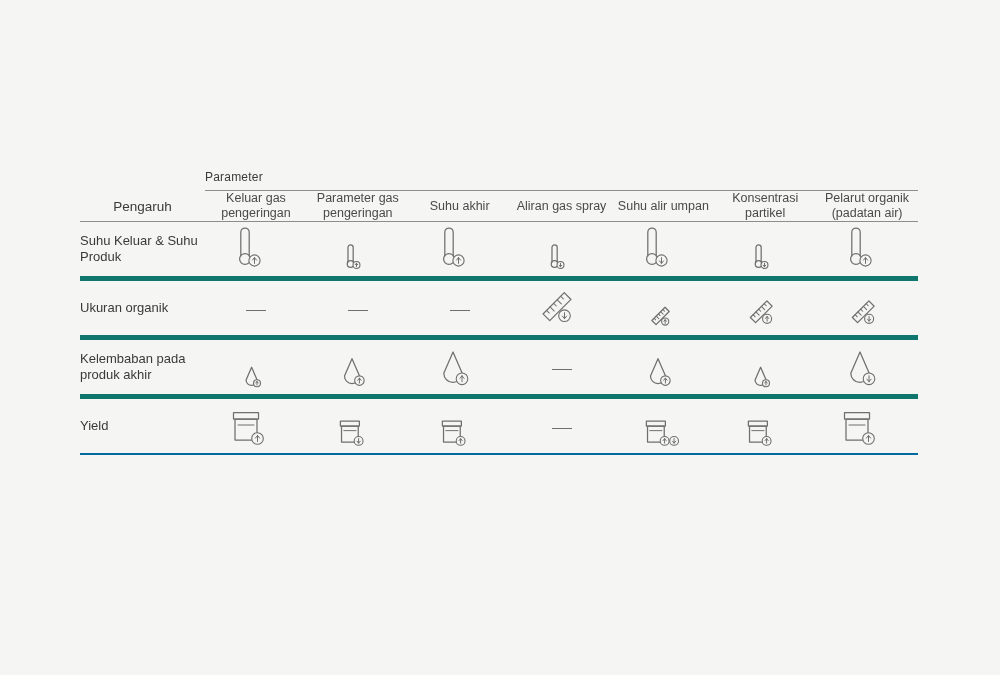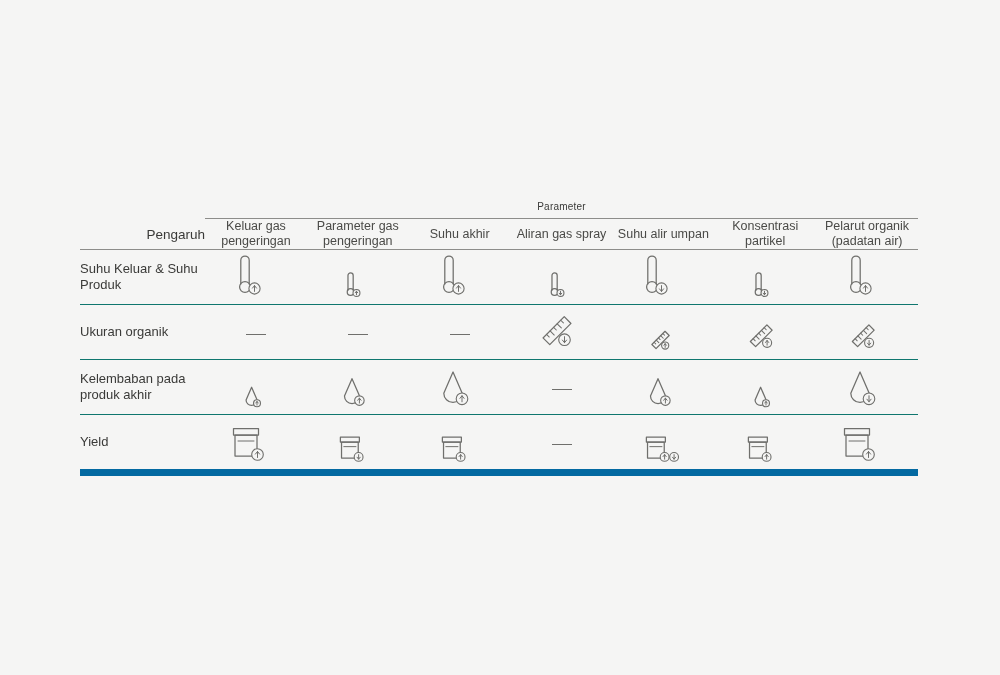--- a/index.html
+++ b/index.html
@@ -32,26 +32,24 @@
   
   .group-title-row {
     display: flex;
   }
   .group-title-spacer {
     width: 125px;
     flex: 0 0 125px;
   }
   .group-title {
     flex: 1;
-    text-align: center;
-    font-size: 10px;
+    font-size: 12px;
     color: #3a3a38;
     letter-spacing: 0.2px;
     padding-bottom: 6px;
-    margin-top: 31px;
   }
 
   
   .group-rule-row {
     display: flex;
   }
   .group-rule-spacer {
     width: 125px;
     flex: 0 0 125px;
   }
@@ -79,33 +77,33 @@
   thead th {
     font-weight: normal;
     font-size: 12.5px;
     line-height: 15px;
     color: #4a4a47;
     text-align: center;
     padding: 10px 4px 12px 4px;
     border-bottom: 1px solid #8d8d8a;
   }
   thead th.row-head {
-    text-align: right;
+    text-align: center;
     font-size: 13.5px;
     color: #3a3a38;
     padding-left: 0;
     vertical-align: middle;
   }
 
   tbody td {
-    border-bottom: 1px solid #0f766e;
+    border-bottom: 5px solid #0f766e;
     height: 54px;
   }
   tbody tr:last-child td {
-    border-bottom: 7px solid #0369a1;
+    border-bottom: 2px solid #0369a1;
   }
 
   td.row-label {
     font-size: 13px;
     line-height: 16px;
     color: #3a3a38;
     text-align: left;
     padding-right: 8px;
   }
 

